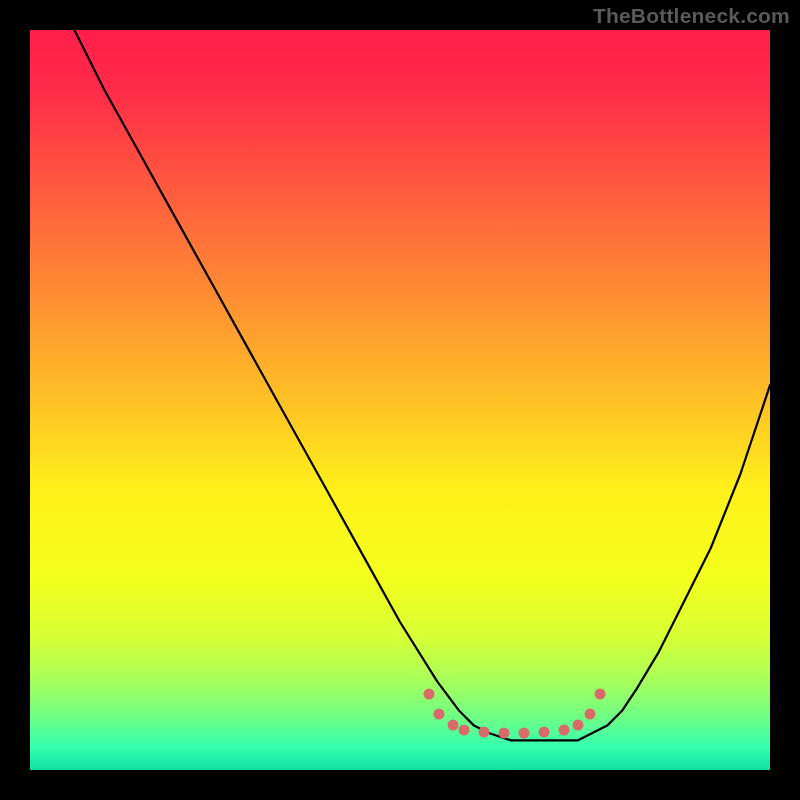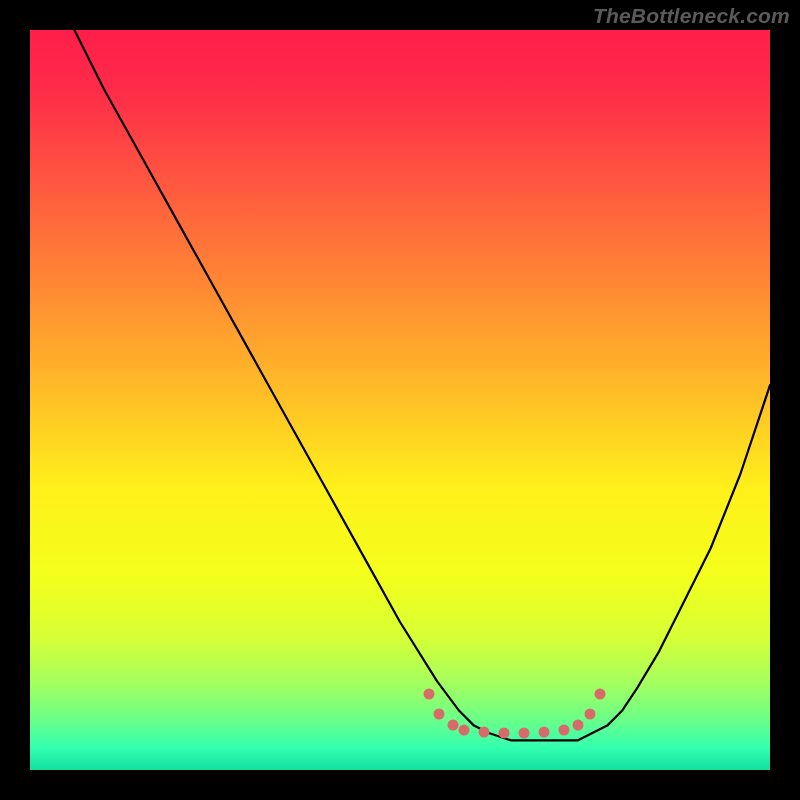--- a/index.html
+++ b/index.html
@@ -8,21 +8,20 @@
     width: 800px;
     height: 800px;
     overflow: hidden;
     font-family: Arial, Helvetica, sans-serif;
   }
   .stage {
     position: relative;
     width: 800px;
     height: 800px;
     background: #000000;
-    font-style: italic;
   }
   .plot {
     position: absolute;
     left: 30px;
     top: 30px;
     width: 740px;
     height: 740px;
     overflow: hidden;
   }
   .watermark {

